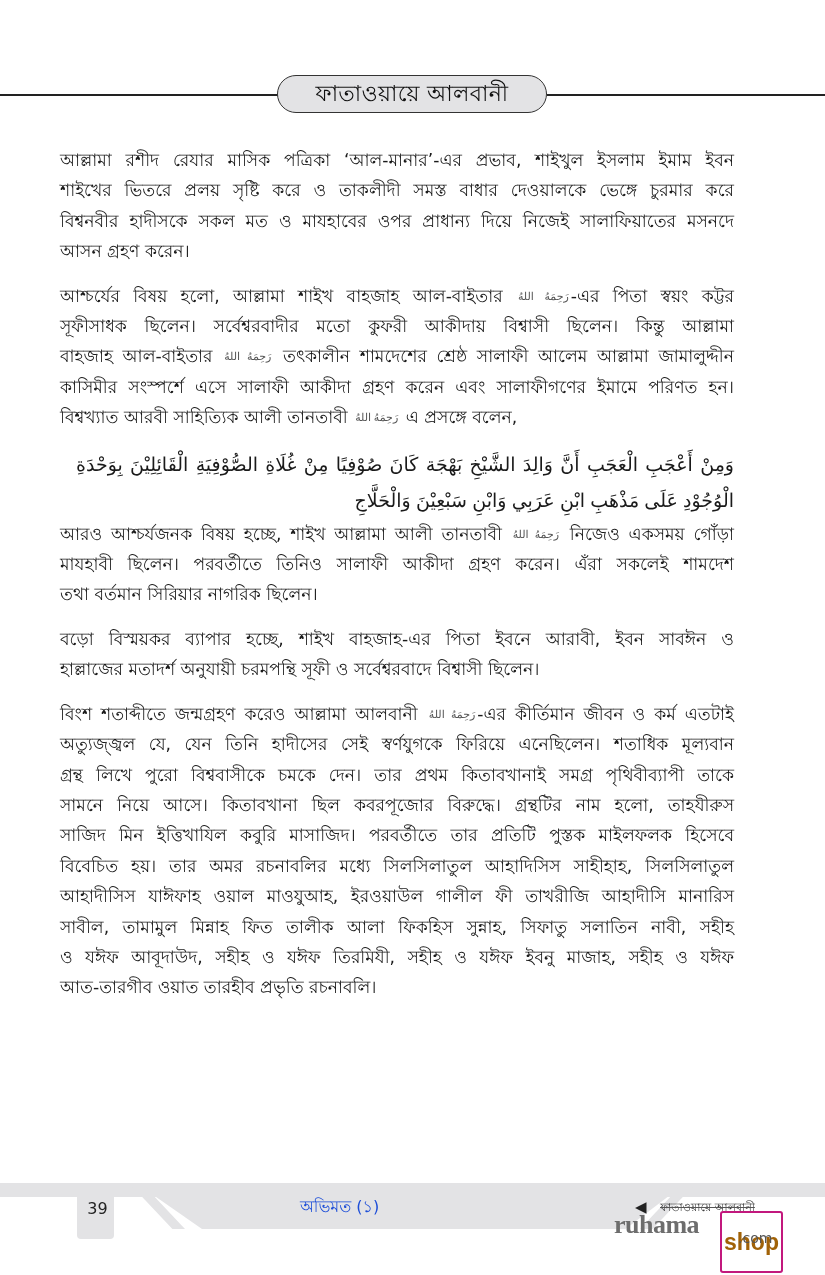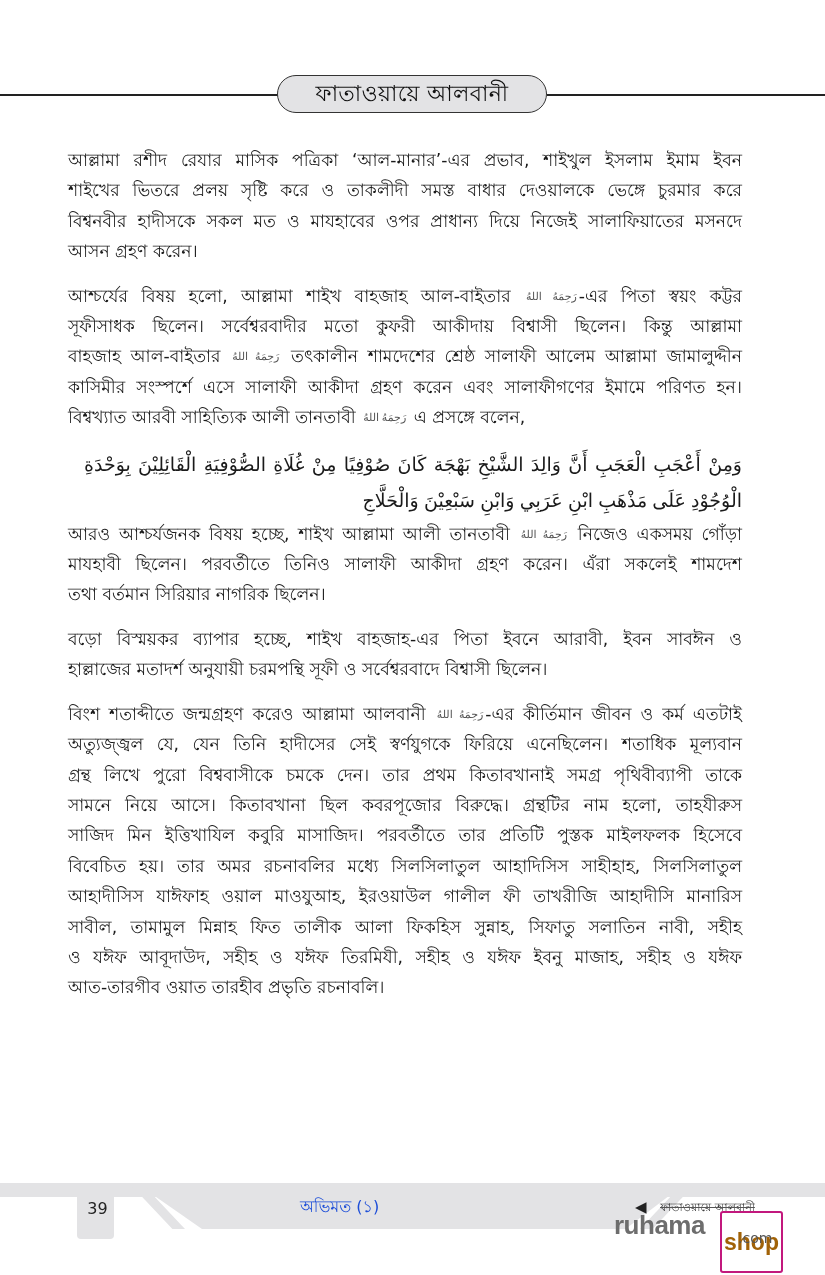--- a/index.html
+++ b/index.html
@@ -9,21 +9,21 @@
   
   .header-line { position: absolute; top: 94px; height: 1.5px; background: #222; }
   .header-line.left { left: 0; width: 278px; }
   .header-line.right { left: 547px; right: 0; }
   .header-pill { position: absolute; left: 277px; top: 75px; width: 270px; height: 38px;
                  background: #e3e3e5; border: 1.5px solid #333; border-radius: 20px;
                  box-sizing: border-box; display: flex; align-items: center; justify-content: center; }
   .header-title { font-size: 22px; color: #111; letter-spacing: 0.3px; }
 
   
-  .content { position: absolute; left: 68px; top: 145px; width: 674px; }
+  .content { position: absolute; left: 60px; top: 145px; width: 674px; }
   .para { font-size: 17.2px; line-height: 30.4px; text-align: justify; margin: 0 0 14px 0;
           text-align-last: left; }
   .para .line { display: block; text-align: justify; text-align-last: justify; white-space: nowrap; }
   .para .line.last { text-align-last: left; }
   .honorific { font-size: 11px; color: #555; vertical-align: 2px; margin: 0 2px; font-family: Liberation Serif, serif; }
   .arabic { direction: rtl; font-family: Liberation Sans, sans-serif; font-size: 19px;
             line-height: 36px; margin: 2px 0 0 16px; }
   .arabic .line { display: block; text-align: justify; text-align-last: justify; }
   .arabic .line.last { text-align-last: right; }
 
@@ -38,21 +38,21 @@
                    font-size: 16px; color: #1d4ed8; }
   .slant { position: absolute; top: 1183px; height: 46px; background: #e3e3e5; }
   .slant.l1 { left: 115px; width: 70px; clip-path: polygon(20% 0, 38% 0, 100% 100%, 82% 100%); }
   .slant.r1 { left: 640px; width: 70px; clip-path: polygon(62% 0, 80% 0, 18% 100%, 0% 100%); }
 
   .logo { position: absolute; left: 612px; top: 1198px; width: 175px; height: 60px; }
   .logo-chevron { position: absolute; left: 23px; top: 0; font-size: 15px; color: #222; }
   .logo-booktitle { position: absolute; left: 48px; top: 1px; font-size: 11px; color: #333;
                     text-decoration: line-through; text-decoration-color: #555; }
   .logo-ruhama { position: absolute; left: 2px; top: 12px; font-size: 26px; font-weight: bold;
-                 color: #6d6d6d; letter-spacing: -0.5px; font-family: Liberation Sans, sans-serif; }
+                 color: #6d6d6d; letter-spacing: -0.5px; font-family: Liberation Serif, serif; }
   .logo-shop { position: absolute; left: 108px; top: 13px; font-size: 23px; font-weight: bold;
                color: #a16207; border: 2px solid #c2187d; border-radius: 3px; padding: 16px 2px; line-height: 26px;
                font-family: "Liberation Sans", sans-serif; }
   .logo-com { position: absolute; left: 126px; top: 32px; font-size: 14px; color: #555; }
 </style>
 </head>
 <body>
 
 <div class="header-line left"></div>
 <div class="header-pill">

